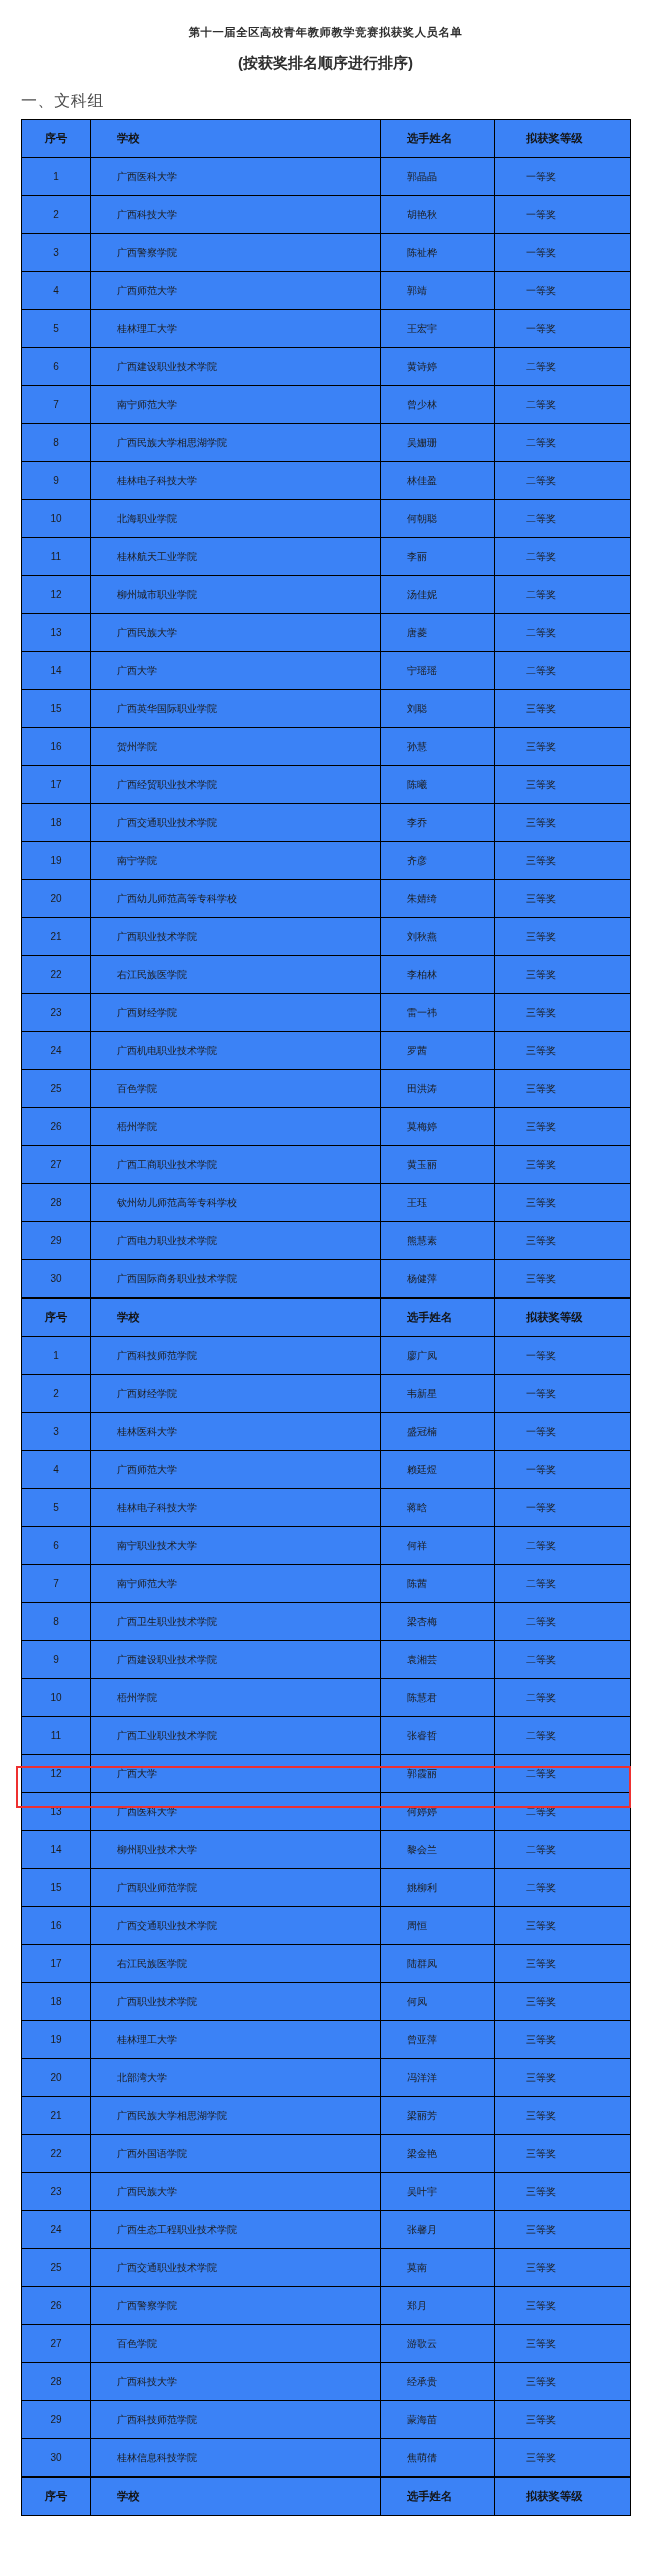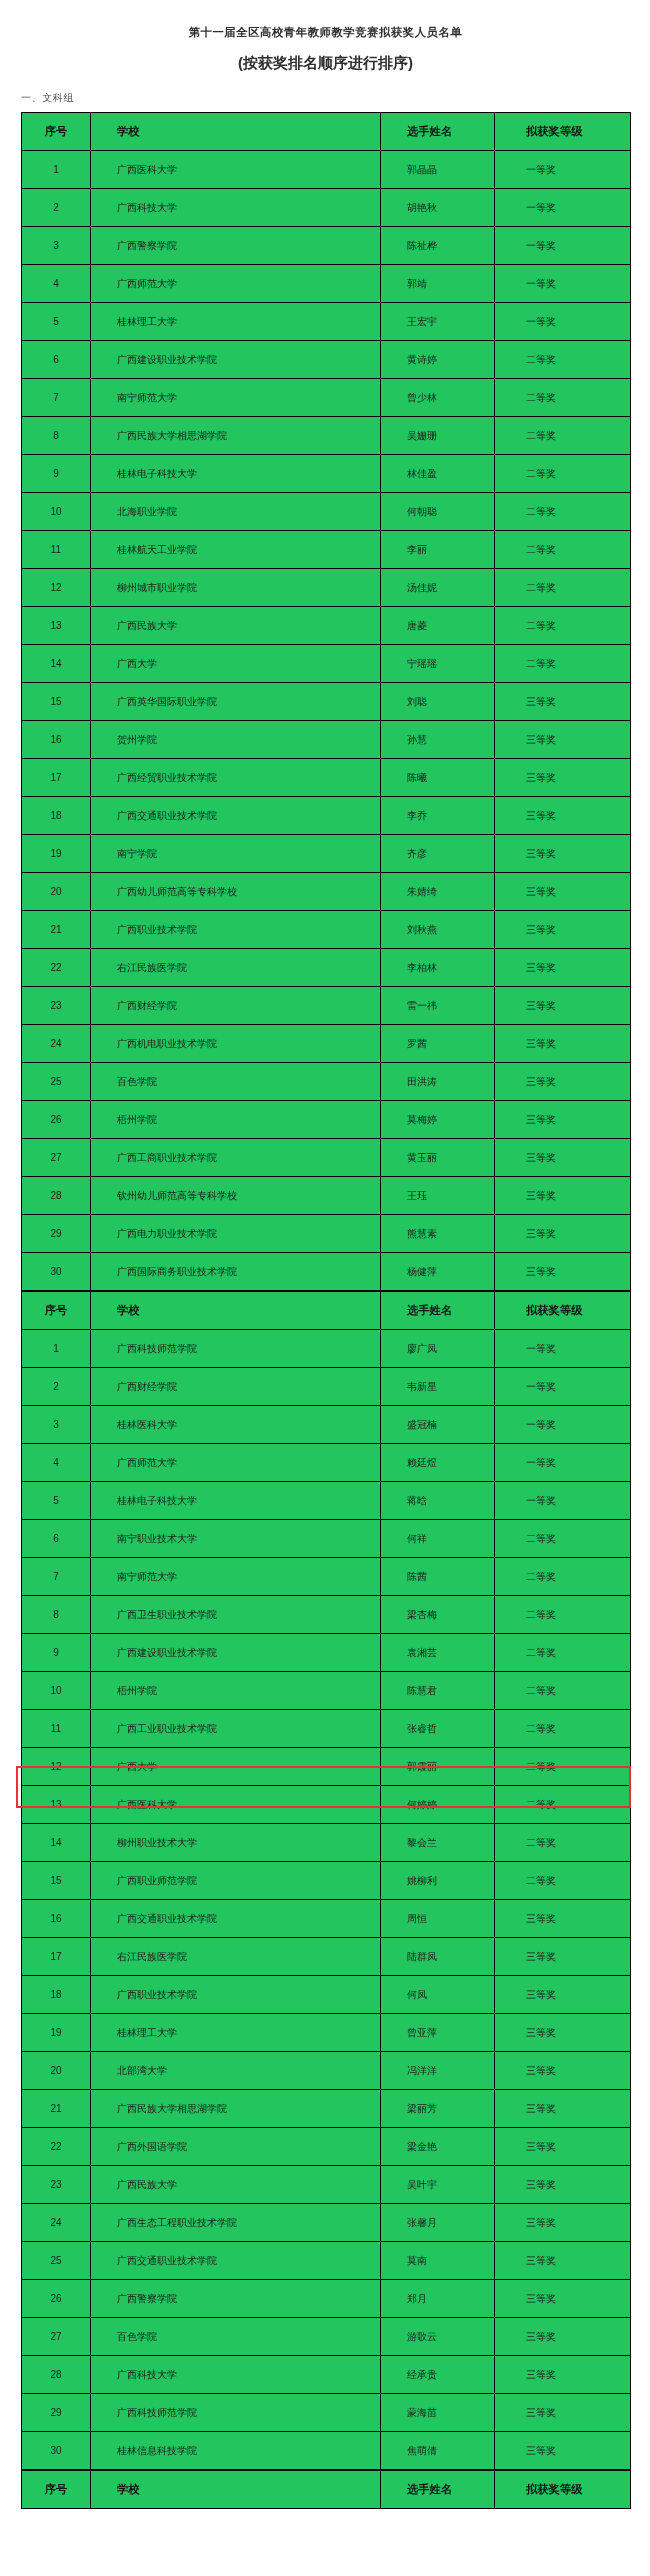--- a/index.html
+++ b/index.html
@@ -12,25 +12,25 @@
   .doc-title {
     padding-top:25px; text-align:center;
     font-size:11.3px; font-weight:bold; color:#2e2e2e; letter-spacing:0.6px;
   }
   .doc-subtitle {
     margin-top:14.3px; text-align:center;
     font-size:15px; font-weight:bold; color:#2e2e2e;
   }
   .section-heading {
     margin:18px 0 7.2px 21px;
-    font-size:10px; color:#4d4d4d; letter-spacing:0.6px;
+    font-size:16px; color:#4d4d4d; letter-spacing:0.6px;
   }
   table.award-table {
     border-collapse:collapse; margin-left:21px;
-    width:609px; table-layout:fixed; background:#22c55e;
+    width:609px; table-layout:fixed; background:#3b82f6;
   }
   .award-table th, .award-table td {
     border:0.6px solid #000; height:38px; vertical-align:middle;
     font-size:10px; color:#1c1c1c; font-weight:normal;
     text-align:left; overflow:hidden; white-space:nowrap;
   }
   .award-table th { font-size:11.3px; font-weight:bold; color:#141414; }
   .award-table .col-0 { text-align:center; padding-left:0; }
   .award-table .col-1 { padding-left:26px; }
   .award-table .col-2 { padding-left:26px; }

